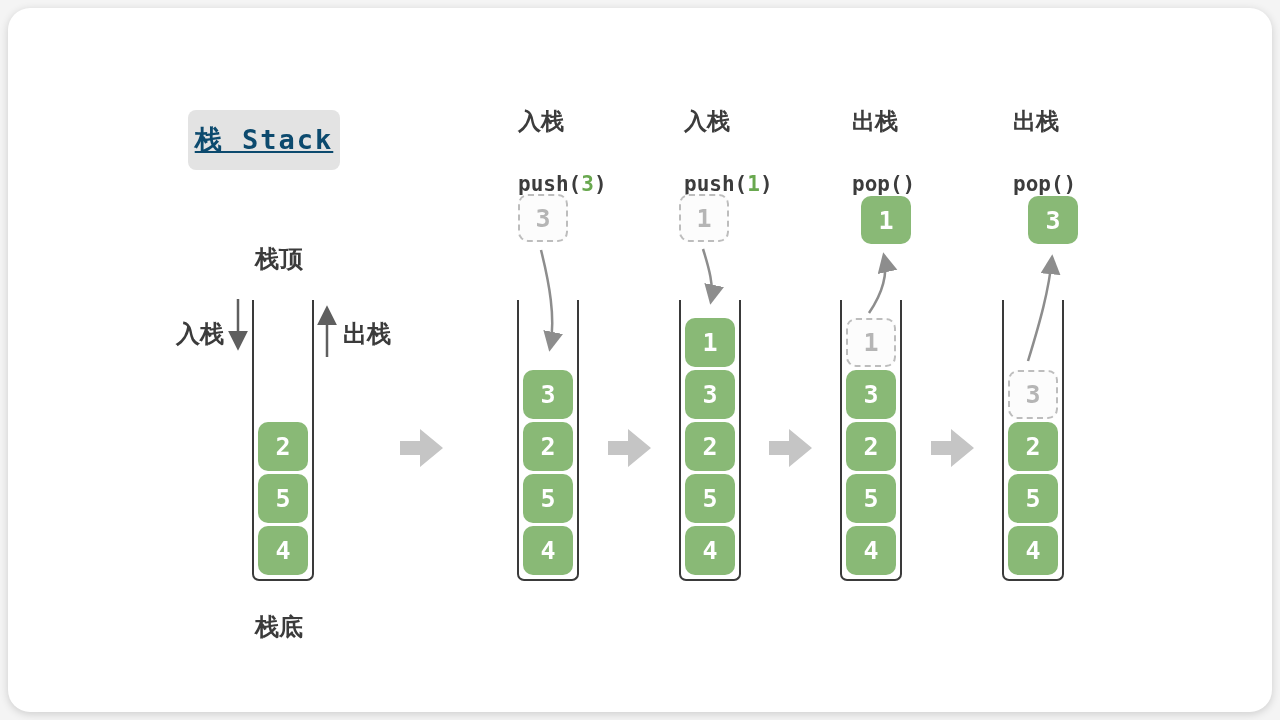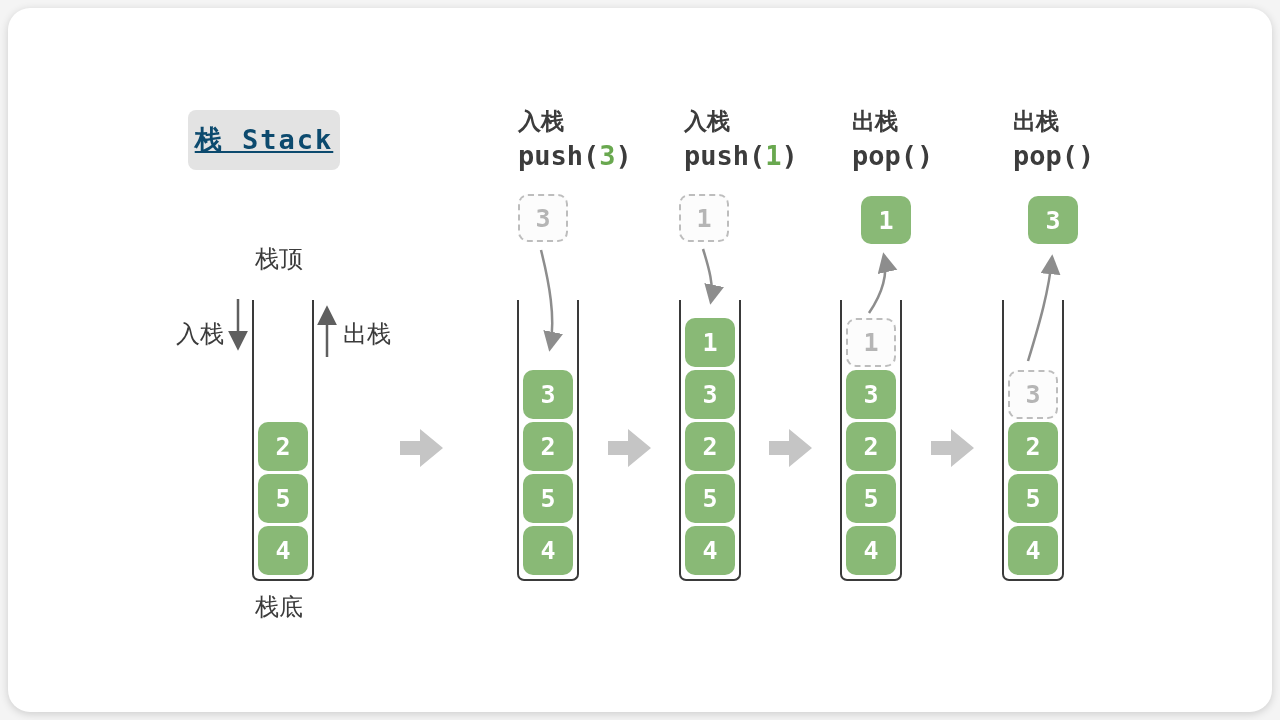--- a/index.html
+++ b/index.html
@@ -28,21 +28,21 @@
     font-weight: bold; font-size: 27px; color: #0c4a6e;
     letter-spacing: 2px;
     text-decoration: underline;
   }
 
   
   .op-label { position: absolute; top: 104px; color: #3c3c3c; }
   .op-zh { font-size: 23px; font-weight: bold; line-height: 34px; }
   .op-code {
     font-family: "DejaVu Sans Mono", monospace;
-    font-size: 27px; font-weight: bold; line-height: 36px; color: #3c3c3c;
+    font-size: 21px; font-weight: bold; line-height: 36px; color: #3c3c3c; margin-top: 28px;
   }
   .op-code .arg { color: #69a84f; }
 
   
   .container {
     position: absolute; top: 300px; width: 62px; height: 281px;
     border-left: 2px solid #3a3a3a;
     border-right: 2px solid #3a3a3a;
     border-bottom: 2px solid #3a3a3a;
     border-radius: 0 0 7px 7px;
@@ -59,21 +59,21 @@
   }
   .cell.ghost {
     background: #fcfcfc;
     border: 2px dashed #bdbdbd;
     color: #b5b5b5;
   }
   .cell.floating { height: 48px; }
 
   
   .side-label {
-    position: absolute; font-size: 24px; font-weight: normal; color: #3b3b3b;
+    position: absolute; font-size: 24px; font-weight: bold; color: #3b3b3b;
   }
 
   .watermark {
     position: absolute; top: 673px; right: 42px;
     font-family: "DejaVu Sans Mono", monospace;
     font-size: 16px; color: #c9c9c9; letter-spacing: 2px;
   }
 
   svg.arrows { position: absolute; inset: 0; width: 1280px; height: 720px; z-index: 2; pointer-events: none; }
 </style>
@@ -187,21 +187,21 @@
         <span>2</span>
       </div>
     <div class="cell" style="left:1008px; top:474px">
         <span>5</span>
       </div>
     <div class="cell" style="left:1008px; top:526px">
         <span>4</span>
       </div>
 
     <div class="side-label" style="left:255px; top:243px">栈顶</div>
-    <div class="side-label" style="left:255px; top:591px">栈底</div>
+    <div class="side-label" style="left:255px; top:611px">栈底</div>
     <div class="side-label" style="left:176px; top:318px">入栈</div>
     <div class="side-label" style="left:343px; top:318px">出栈</div>
 
   </div>
 
   <svg class="arrows" viewBox="0 0 1280 720">
     <defs>
       <marker id="head-gray" markerWidth="9" markerHeight="9" refX="6.5" refY="4" orient="auto">
         <path d="M0,0 L8,4 L0,8 Z" fill="#8d8d8d"></path>
       </marker>

